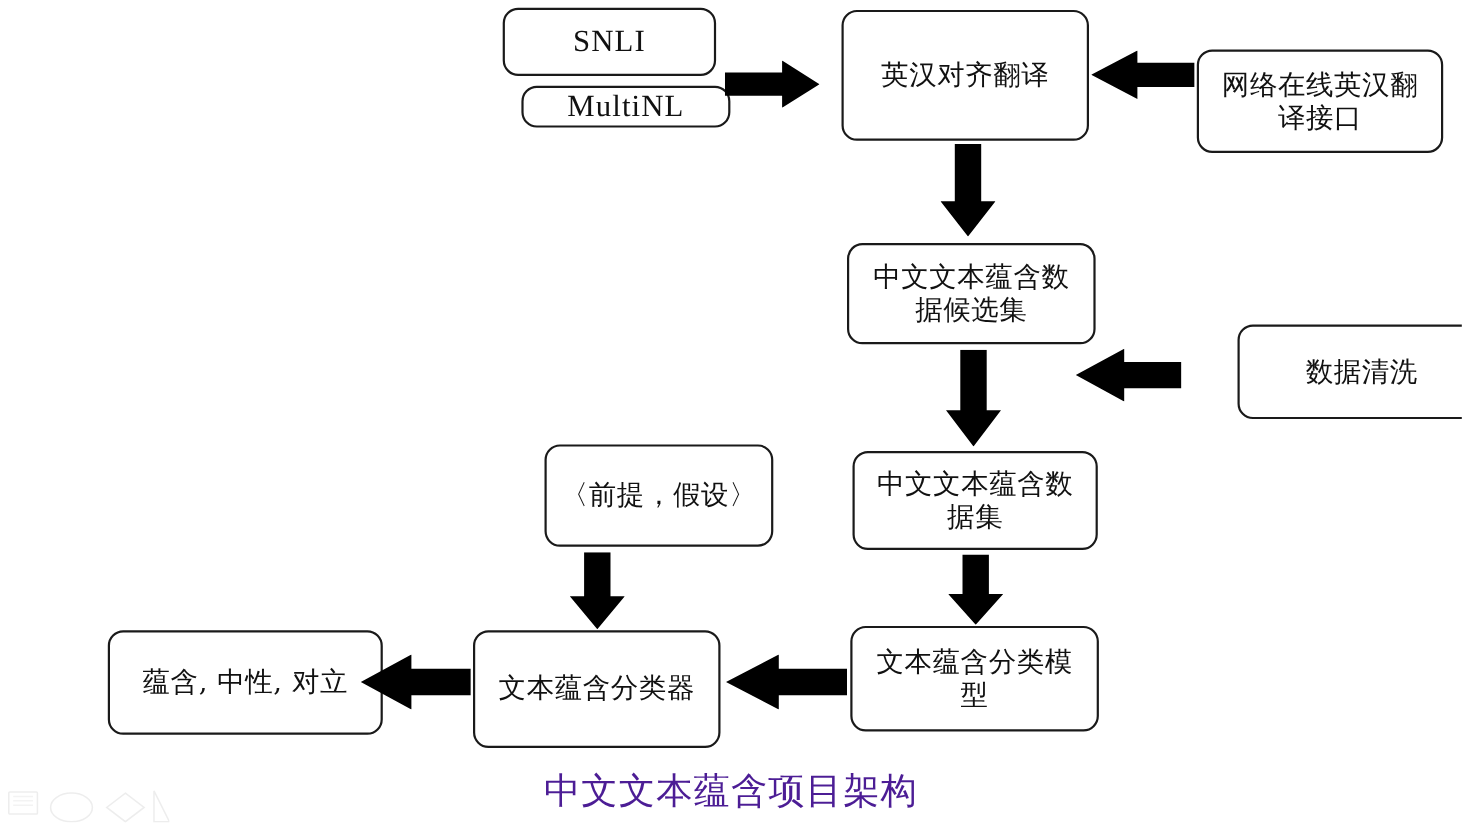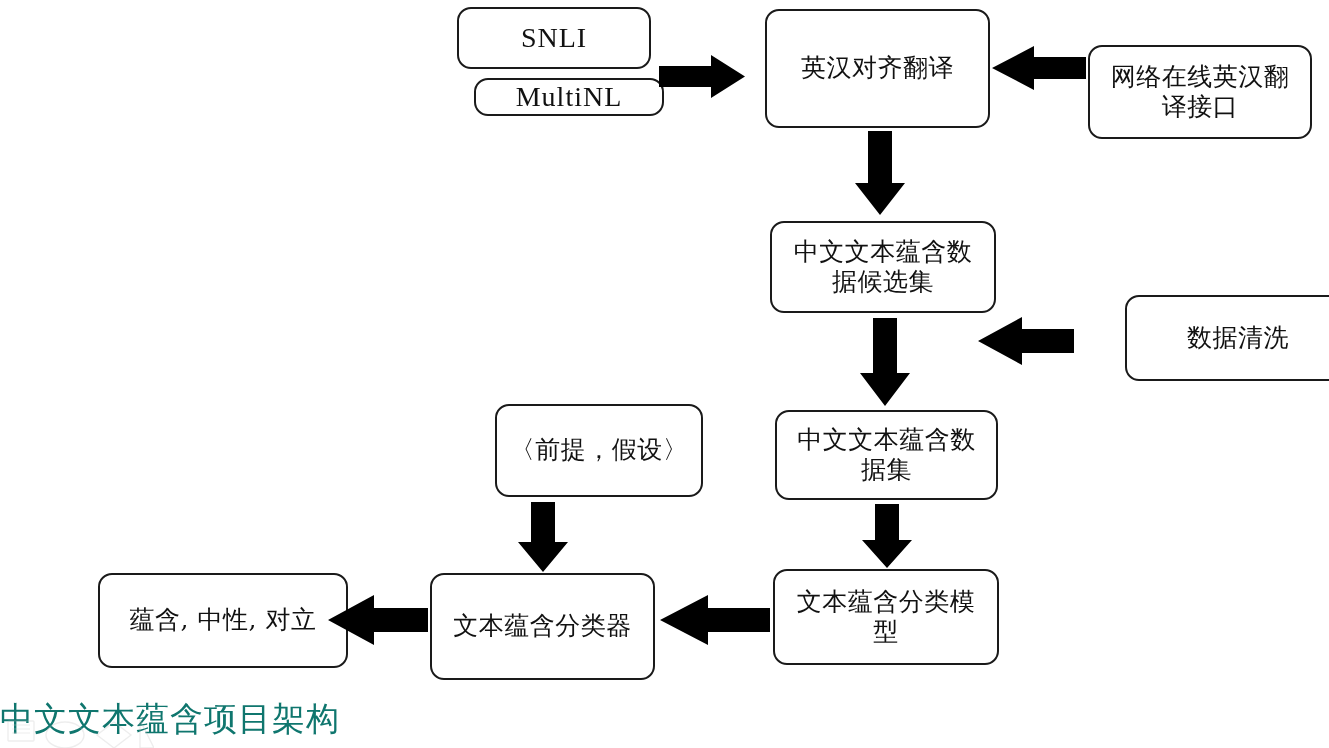--- a/index.html
+++ b/index.html
@@ -49,23 +49,24 @@
   
   .arrow {
     position: absolute;
   }
   .arrow svg { display: block; }
   #title {
     position: absolute;
     left: 0;
     right: 0;
     bottom: 6px;
+    text-align: center;
     font-family: "DejaVu Serif", "Liberation Serif", serif;
     font-size: 33px;
-    color: #0f766e;
+    color: #4c1d95;
     letter-spacing: 1px;
   }
   #watermark {
     position: absolute;
     left: 4px;
     bottom: -6px;
     opacity: 0.25;
   }
 </style>
 </head>

